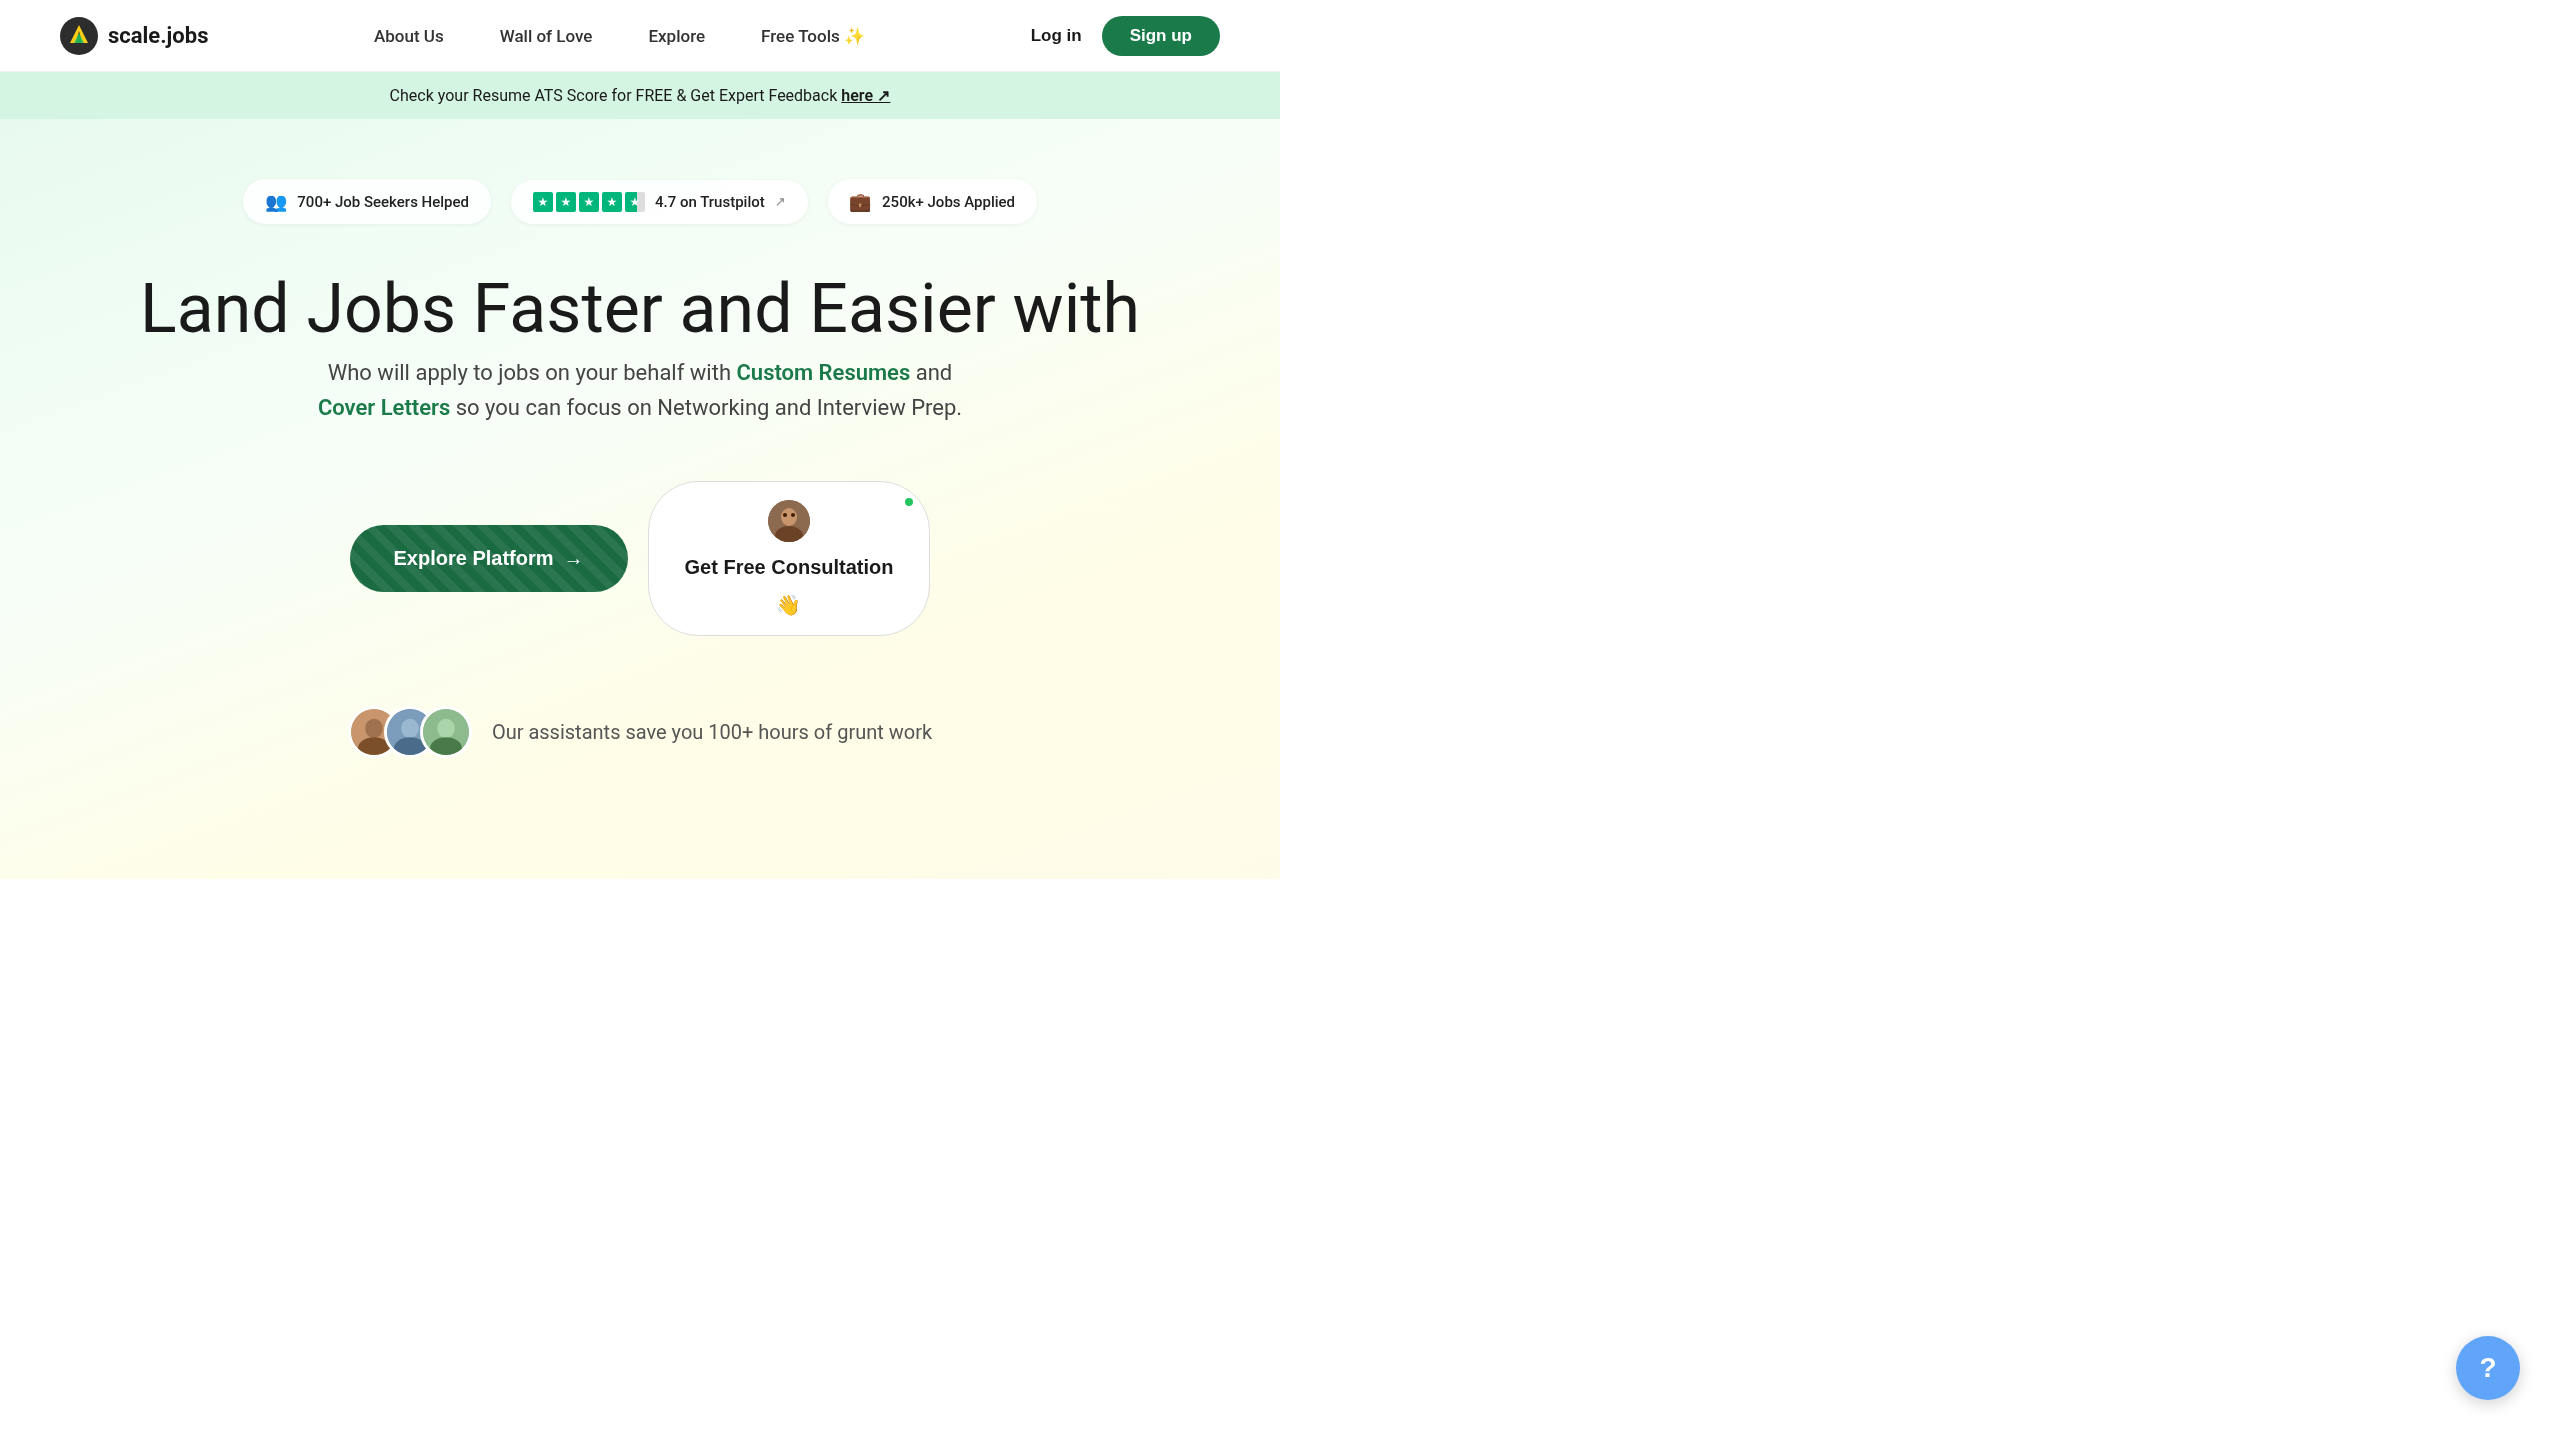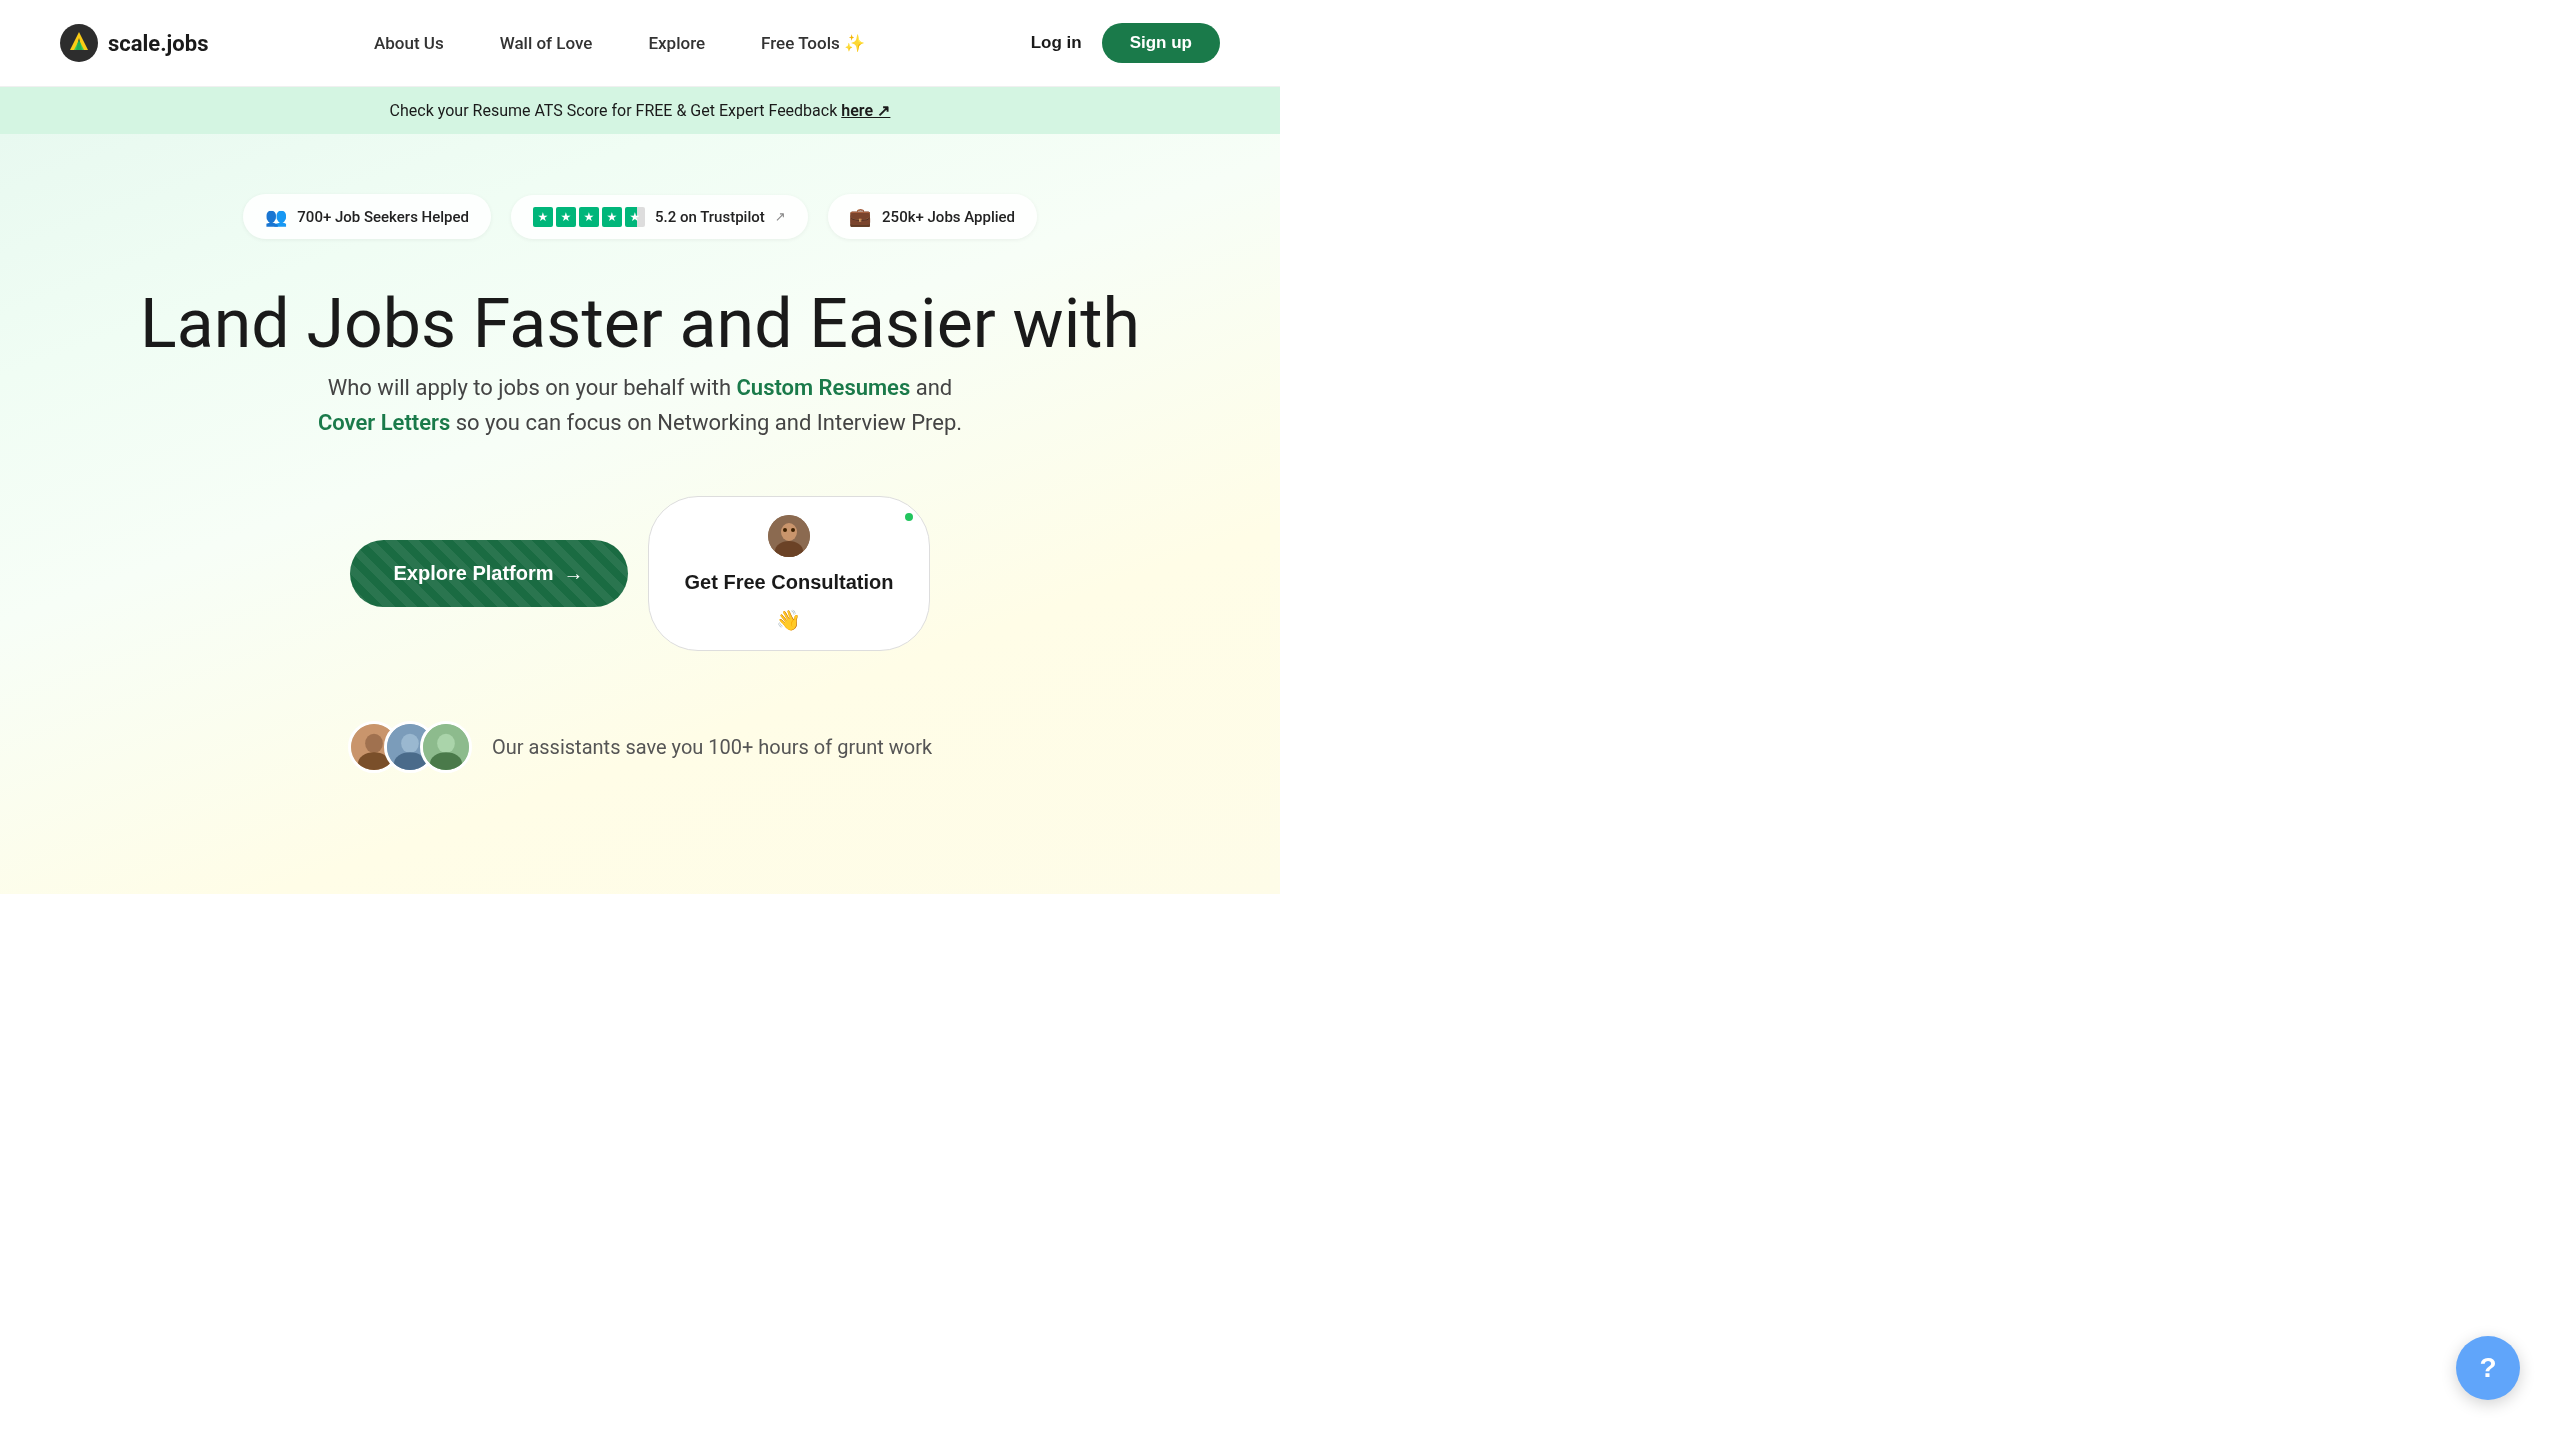--- a/index.html
+++ b/index.html
@@ -9,21 +9,21 @@
       width: 1280px;
       overflow-x: hidden;
     }
 
     
     .navbar {
       display: flex;
       align-items: center;
       justify-content: space-between;
       padding: 0 60px;
-      height: 87px;
+      height: 72px;
       background: #fff;
       border-bottom: 1px solid #f0f0f0;
     }
     .logo {
       display: flex;
       align-items: center;
       gap: 10px;
       text-decoration: none;
       cursor: pointer;
     }
@@ -329,21 +329,21 @@
     </div>
 
     <div class="stat-badge" style="cursor:pointer">
       <div class="stars-row">
         <span class="star">★</span>
         <span class="star">★</span>
         <span class="star">★</span>
         <span class="star">★</span>
         <span class="star star-half">★</span>
       </div>
-      <span>5.2 on Trustpilot</span>
+      <span>4.7 on Trustpilot</span>
       <span style="font-size:13px;color:#888">↗</span>
     </div>
 
     <div class="stat-badge">
       <span class="stat-icon">💼</span>
       <span>250k+ Jobs Applied</span>
     </div>
   </div>
 
   <h1 class="hero-title-line1">Land Jobs Faster and Easier with</h1>

